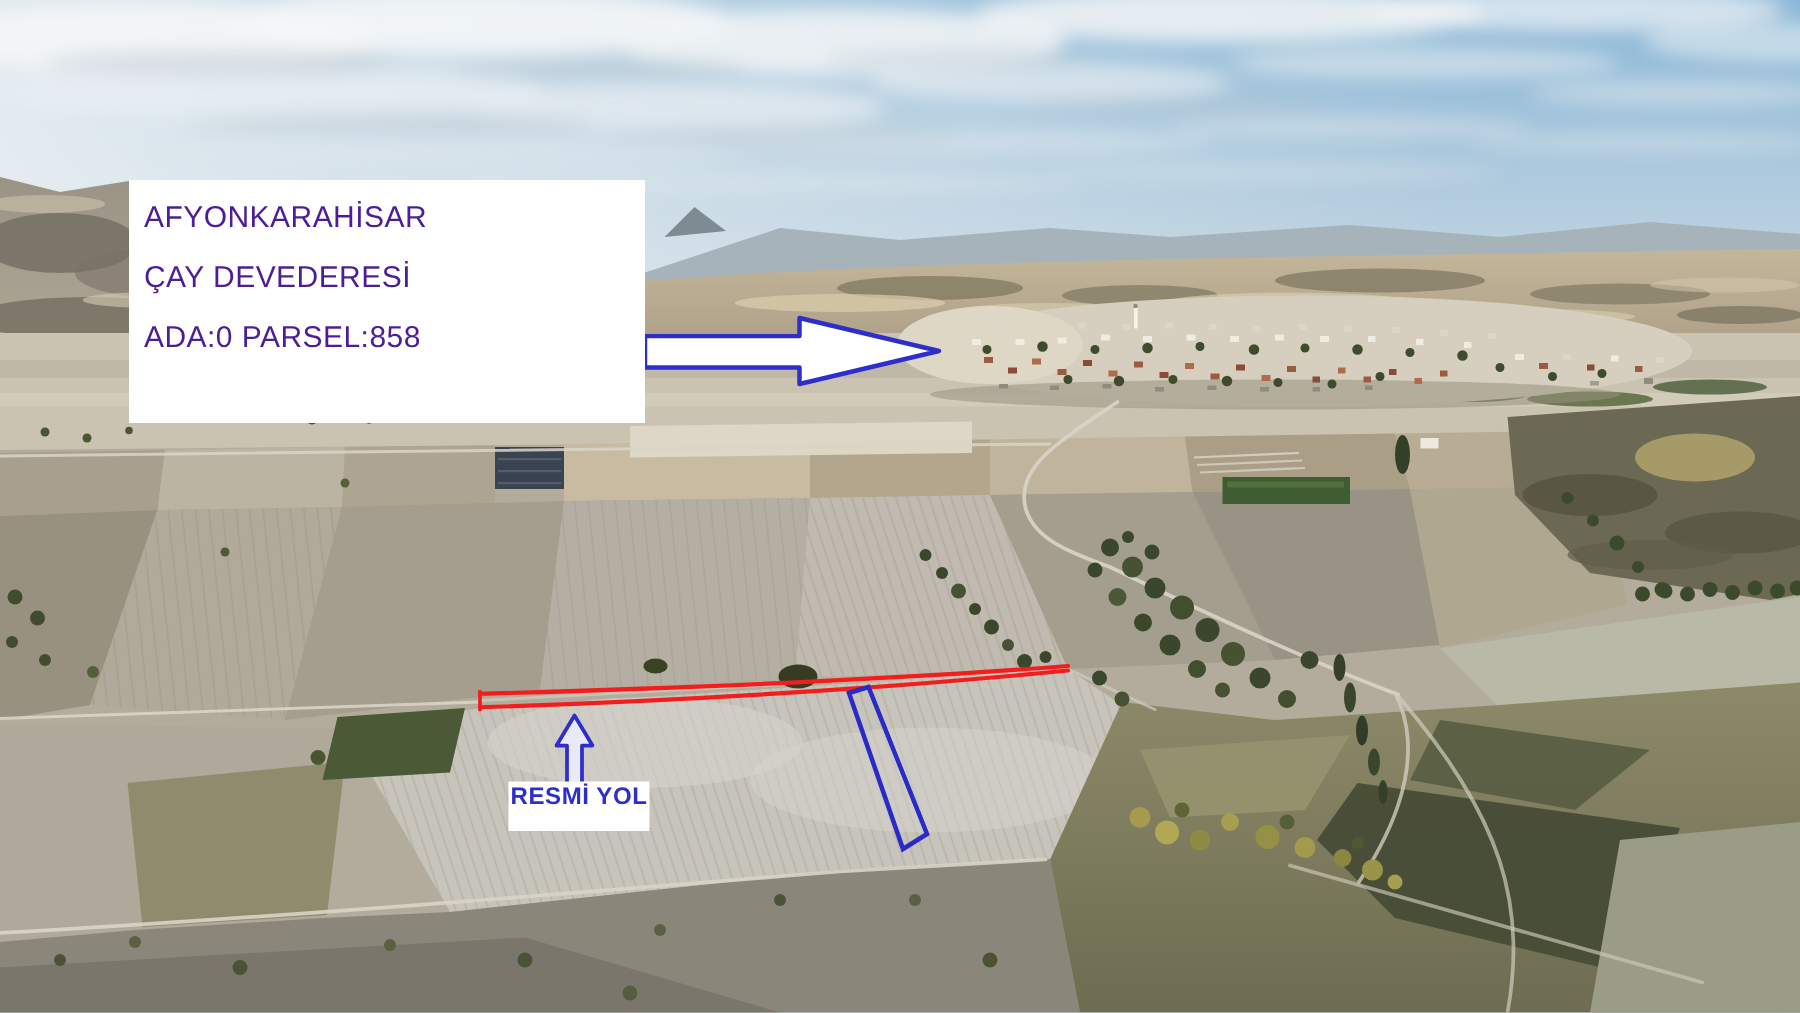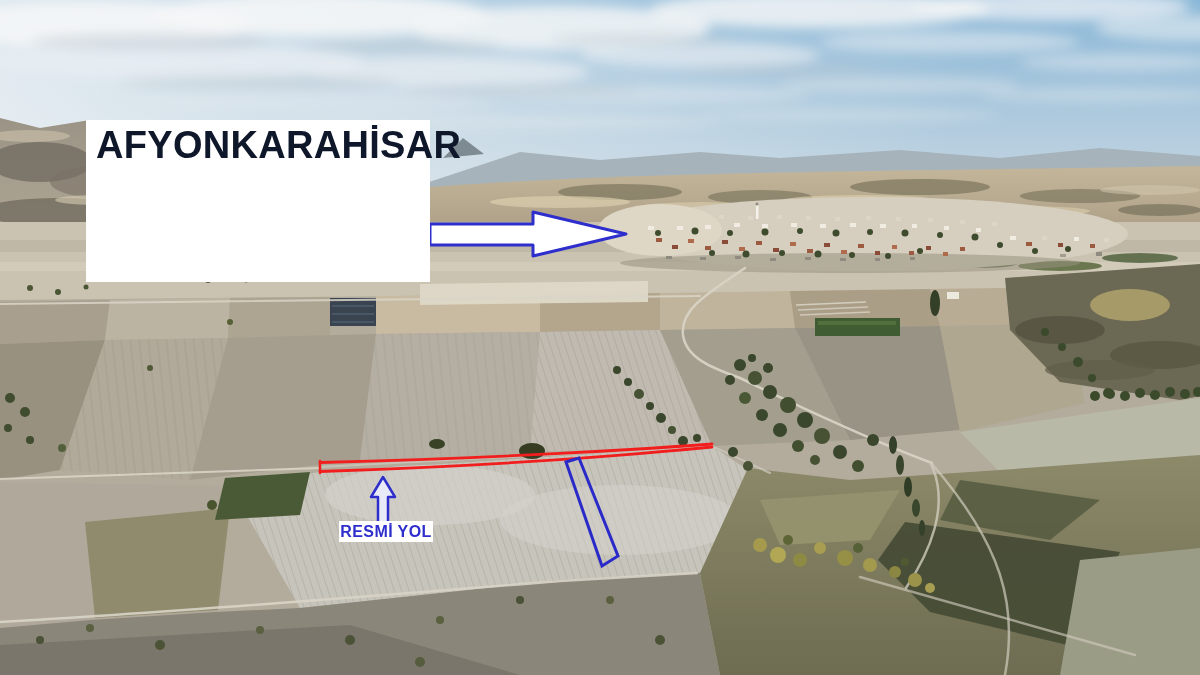--- a/index.html
+++ b/index.html
@@ -1,23 +1,23 @@
 <!DOCTYPE html>
 <html><head>
 <meta charset="utf-8">
 <style>
   html,body{margin:0;padding:0;background:#222;}
   .stage{position:relative;width:1200px;height:675px;overflow:hidden;
          font-family:"Liberation Sans",sans-serif;background:#b7c9d6;}
   .stage svg{position:absolute;left:0;top:0;}
   .info-box{position:absolute;left:86px;top:120px;width:344px;height:162px;
             background:#ffffff;box-sizing:border-box;padding:5px 0 0 10px;}
-  .info-line{display:block;font-weight:bold;font-size:38px;line-height:40px;
-             color:#0f172a;letter-spacing:.3px;white-space:nowrap;}
-  .road-label{position:absolute;left:339px;top:521px;width:94px;height:21px;
+  .info-line{display:block;font-weight:normal;font-size:20px;line-height:40px;
+             color:#4c1d95;letter-spacing:.3px;white-space:nowrap;}
+  .road-label{position:absolute;left:339px;top:521px;width:94px;height:33px;
               background:#ffffff;text-align:center;font-weight:bold;font-size:16px;
               line-height:21px;color:#2e2ecd;letter-spacing:.4px;}
 </style>
 </head>
 <body>
 
 <div class="stage">
 
 <svg width="1200" height="675" viewBox="0 0 1200 675">
   <defs>
@@ -393,17 +393,19 @@
       <path d="M320,461 L320,473" stroke="#f21e1e" stroke-width="2.5"></path>
     </g>
     <polygon points="566,462 579,458 618,556 602,566" fill="none" stroke="#2a2ac8" stroke-width="3"></polygon>
     <path d="M430,224 L533,224 L533,212 L626,234 L533,256 L533,245 L430,245 Z" fill="#ffffff" stroke="#2e2ecd" stroke-width="3" stroke-linejoin="round"></path>
     <path d="M378,524 L378,497 L371,497 L383,477 L395,497 L388,497 L388,524 Z" fill="#e8ebf7" stroke="#2e2ecd" stroke-width="2.5" stroke-linejoin="round"></path>
   </g>
 </svg>
 
 <div class="info-box">
   <span class="info-line">AFYONKARAHİSAR</span>
+  <span class="info-line">ÇAY DEVEDERESİ</span>
+  <span class="info-line">ADA:0 PARSEL:858</span>
 </div>
 
 <div class="road-label">RESMİ YOL</div>
 
 </div>
 
 </body></html>

